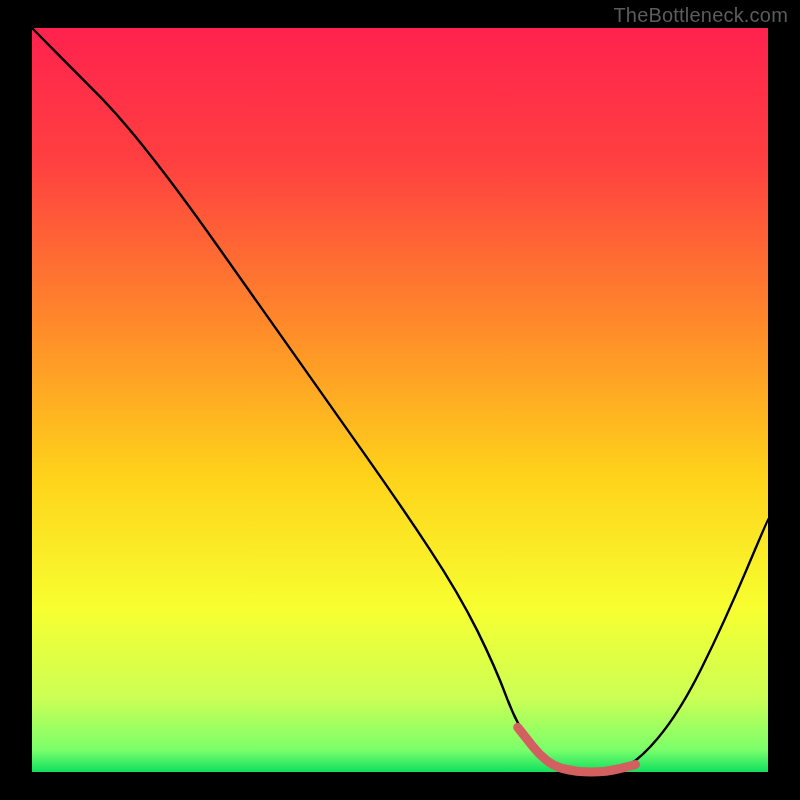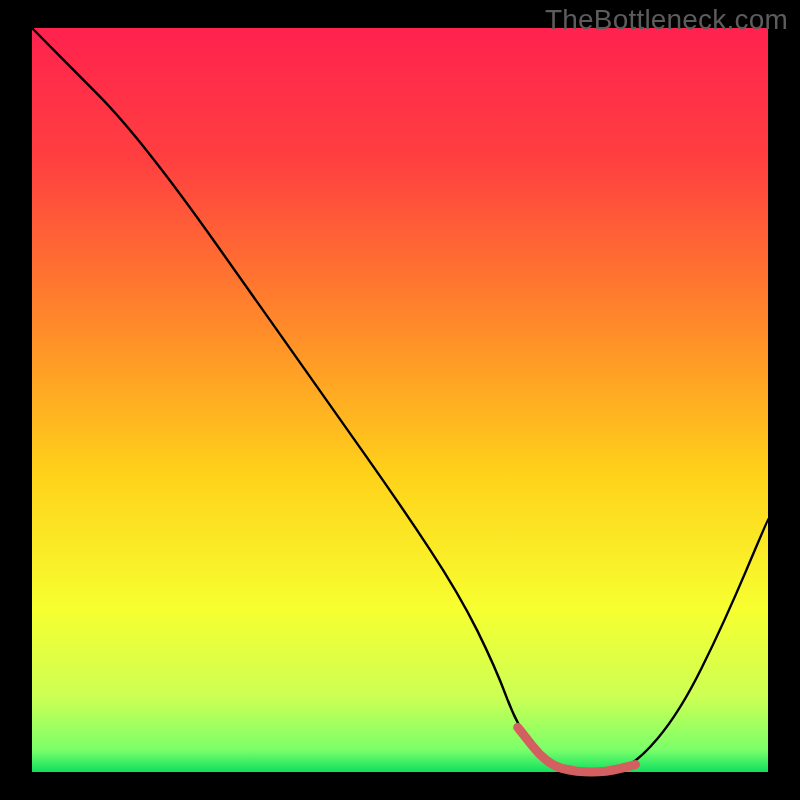--- a/index.html
+++ b/index.html
@@ -14,21 +14,21 @@
     position: relative;
     width: 800px;
     height: 800px;
     background: #000;
   }
   .watermark {
     position: absolute;
     top: 4px;
     right: 12px;
     font-family: Arial, Helvetica, sans-serif;
-    font-size: 28px;
+    font-size: 20px;
     font-weight: 500;
     color: #5c5c5c;
     letter-spacing: 0.2px;
     z-index: 10;
   }
   svg {
     display: block;
   }
 </style>
 </head>

